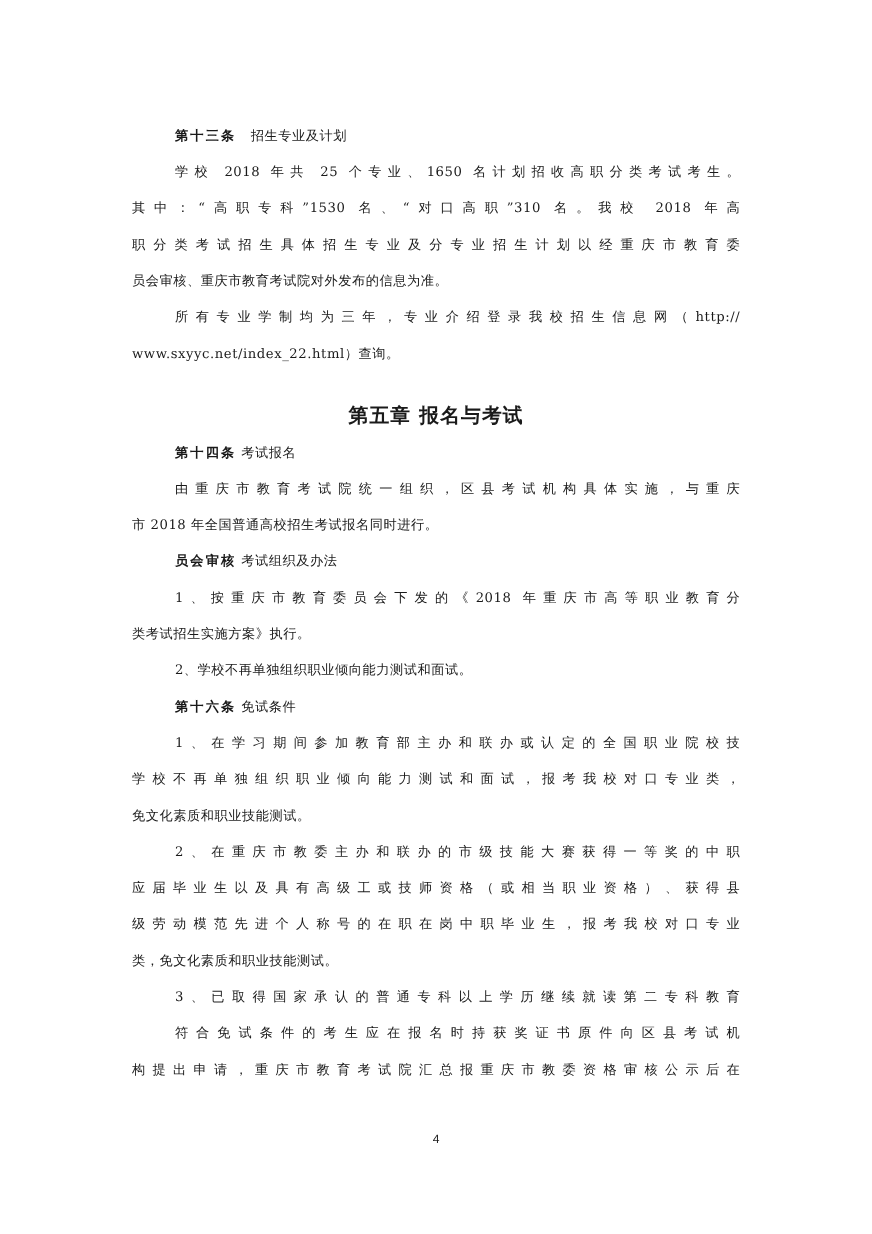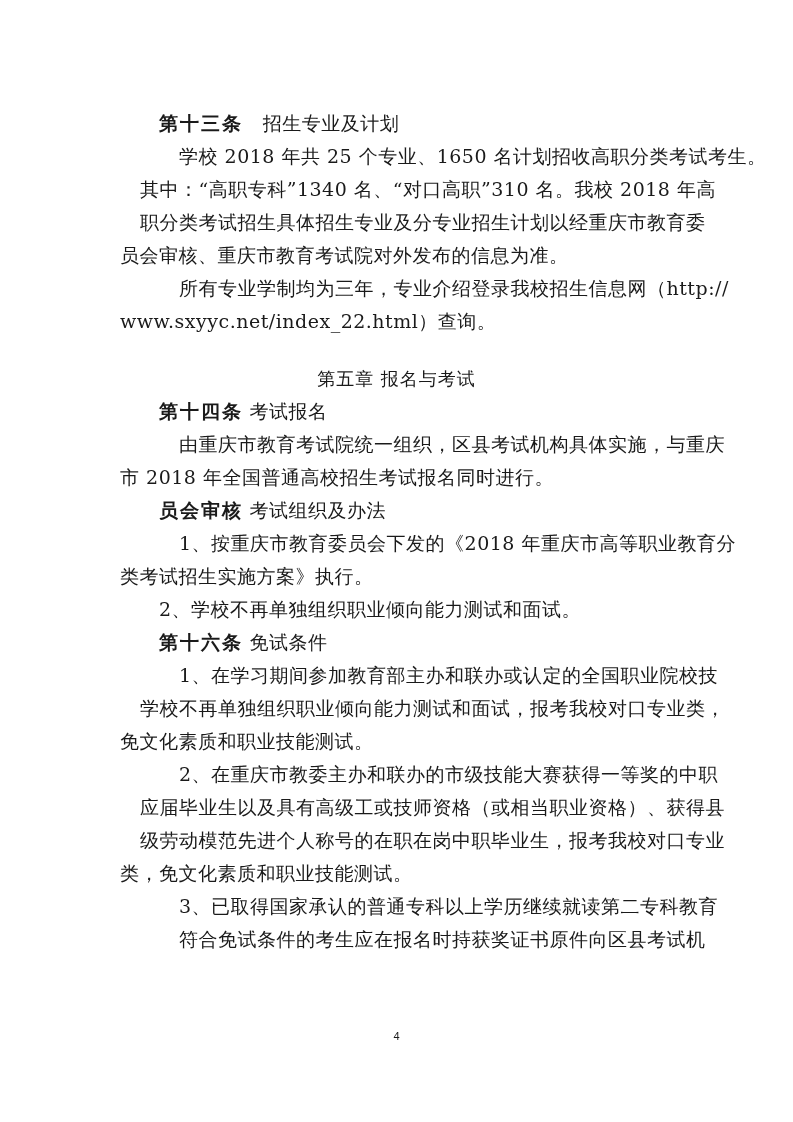--- a/index.html
+++ b/index.html
@@ -15,46 +15,45 @@
       font-family: "DejaVu Serif", "Liberation Serif", serif;
       color: #1a1a1a;
     }
     .page {
       position: absolute;
       left: 120px;
       top: 107px;
       width: 553px;
     }
     .line {
-      font-size: 19px;
+      font-size: 12px;
       line-height: 33px;
       height: 33px;
       white-space: nowrap;
       letter-spacing: 0.5px;
     }
     .indent {
       padding-left: 39px;
     }
     .justify {
       text-align: justify;
       text-align-last: justify;
-      margin-left: 20px;
     }
     .art-head {
       font-weight: bold;
       letter-spacing: 2px;
     }
     .art-title {
       font-weight: normal;
       letter-spacing: 0.5px;
     }
     .chapter {
       text-align: center;
       font-size: 18px;
-      font-weight: normal;
+      font-weight: bold;
       margin-top: 24px;
       letter-spacing: 1px;
     }
     .page-num {
       position: absolute;
       left: 0;
       width: 793px;
       top: 1030px;
       text-align: center;
       font-size: 11px;
@@ -63,21 +62,21 @@
   </style>
 </head>
 <body>
 
 <div class="page">
 
   <div class="line indent">
     <span class="art-head">第十三条</span>&nbsp;&nbsp;&nbsp;<span class="art-title">招生专业及计划</span>
   </div>
   <div class="line indent justify">学校 2018 年共 25 个专业、1650 名计划招收高职分类考试考生。</div>
-  <div class="line justify">其中：“高职专科”1340 名、“对口高职”310 名。我校 2018 年高</div>
+  <div class="line justify">其中：“高职专科”1530 名、“对口高职”310 名。我校 2018 年高</div>
   <div class="line justify">职分类考试招生具体招生专业及分专业招生计划以经重庆市教育委</div>
   <div class="line">员会审核、重庆市教育考试院对外发布的信息为准。</div>
   <div class="line indent justify">所有专业学制均为三年，专业介绍登录我校招生信息网（http://</div>
   <div class="line">www.sxyyc.net/index_22.html）查询。</div>
 
   <div class="line chapter">第五章  报名与考试</div>
 
   <div class="line indent">
     <span class="art-head">第十四条</span>&nbsp;<span class="art-title">考试报名</span>
   </div>
@@ -96,15 +95,16 @@
   </div>
   <div class="line indent justify">1、在学习期间参加教育部主办和联办或认定的全国职业院校技</div>
   <div class="line justify">学校不再单独组织职业倾向能力测试和面试，报考我校对口专业类，</div>
   <div class="line">免文化素质和职业技能测试。</div>
   <div class="line indent justify">2、在重庆市教委主办和联办的市级技能大赛获得一等奖的中职</div>
   <div class="line justify">应届毕业生以及具有高级工或技师资格（或相当职业资格）、获得县</div>
   <div class="line justify">级劳动模范先进个人称号的在职在岗中职毕业生，报考我校对口专业</div>
   <div class="line">类，免文化素质和职业技能测试。</div>
   <div class="line indent justify">3、已取得国家承认的普通专科以上学历继续就读第二专科教育</div>
   <div class="line indent justify">符合免试条件的考生应在报名时持获奖证书原件向区县考试机</div>
+  <div class="line justify">构提出申请，重庆市教育考试院汇总报重庆市教委资格审核公示后在</div>
 </div>
 
 <div class="page-num">4</div>
 
 </body></html>

